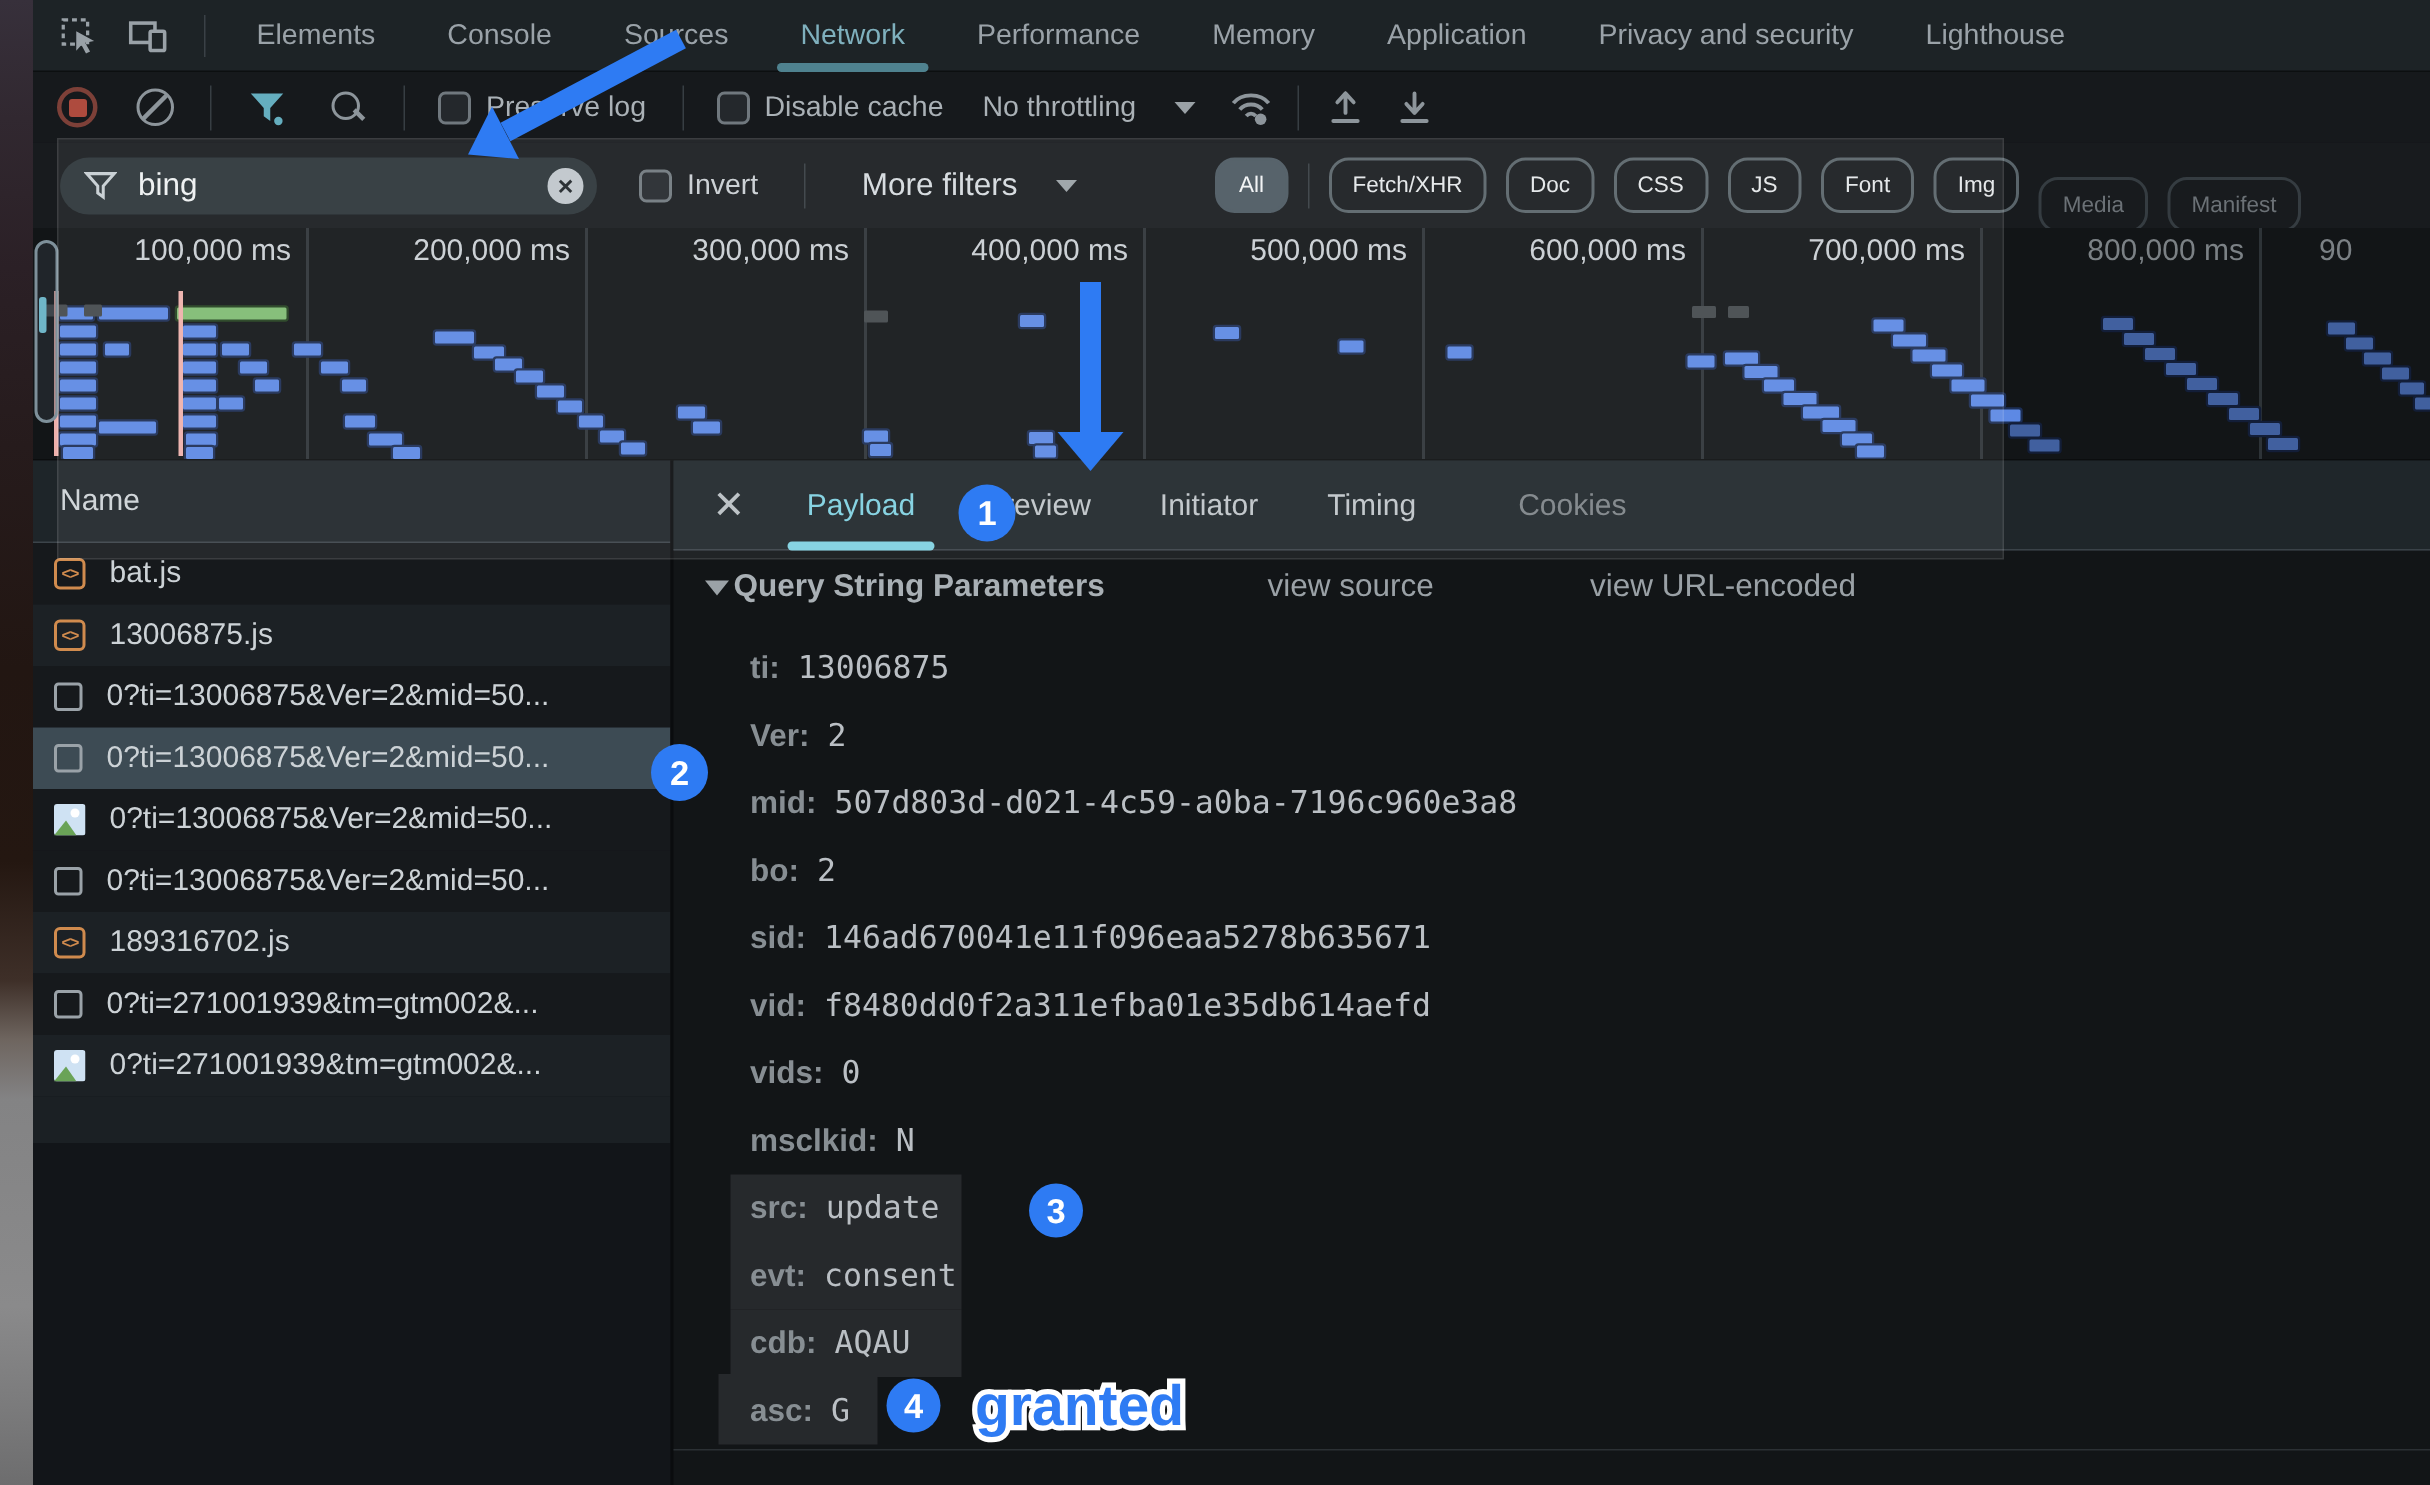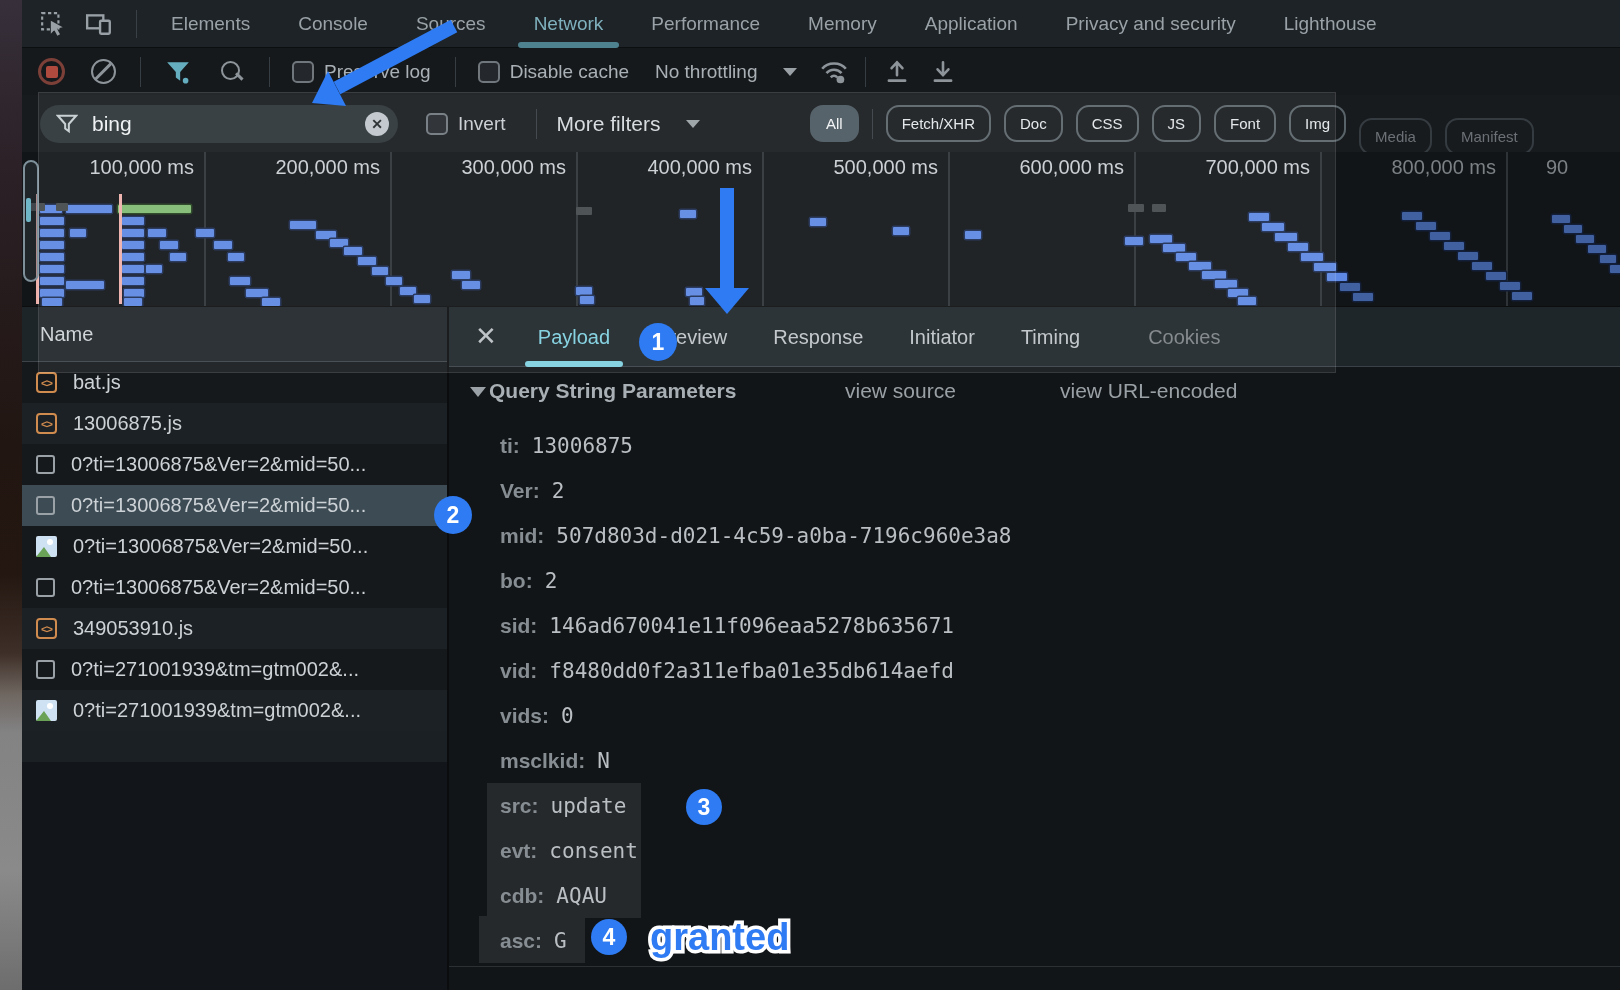--- a/index.html
+++ b/index.html
@@ -185,21 +185,21 @@
     <div id="filter-pill">
       <svg width="22" height="22" viewBox="0 0 24 24">
           <polygon points="2,3 22,3 14,12 14,20 10,17 10,12" fill="none" stroke="#c7ced2" stroke-width="2.2"></polygon>
         </svg>
       <input value="bing" style="">
       <div class="pill-clear">✕</div>
     </div>
     <div class="checkbox" style="margin-left:28px"></div>
     <span class="tl-label" style="color:#c9ced2">Invert</span>
     <div class="tl-div" style="margin-left:30px"></div>
-    <span class="tl-label" style="margin-left:8px;color:#d5dade;font-size:21px">More filters</span>
+    <span class="tl-label" style="margin-left:26px;color:#d5dade;font-size:21px">More filters</span>
     <div class="caret"></div>
     <div class="chips">
       <div class="chip filled">All</div>
       <div class="chip-div"></div>
       <div class="chip outline">Fetch/XHR</div>
       <div class="chip outline">Doc</div>
       <div class="chip outline">CSS</div>
       <div class="chip outline">JS</div>
       <div class="chip outline">Font</div>
       <div class="chip outline">Img</div>
@@ -353,21 +353,21 @@
           </svg>
         </span>
         <span class="nm">0?ti=13006875&amp;Ver=2&amp;mid=50...</span>
       </div>
     <div class="rrow dark">
         <span class="fic ic-doc"></span>
         <span class="nm">0?ti=13006875&amp;Ver=2&amp;mid=50...</span>
       </div>
     <div class="rrow light">
         <span class="fic ic-script">&lt;&gt;</span>
-        <span class="nm">349053910.js</span>
+        <span class="nm">189316702.js</span>
       </div>
     <div class="rrow dark">
         <span class="fic ic-doc"></span>
         <span class="nm">0?ti=271001939&amp;tm=gtm002&amp;...</span>
       </div>
     <div class="rrow light">
         <span class="fic">
           <svg width="21" height="21" viewBox="0 0 21 21">
             <rect width="21" height="21" rx="2" fill="#cfe2f3"></rect>
             <circle cx="14" cy="6" r="3" fill="#ffffff"></circle>
@@ -377,21 +377,20 @@
         <span class="nm">0?ti=271001939&amp;tm=gtm002&amp;...</span>
       </div>
     <div class="tail"></div>
   </div>
 
   <div id="drawer">
     <div id="dtabs">
       <div class="xbtn">✕</div>
       <div class="dtab sel"><span>Payload</span><div class="dt-underline"></div></div>
       <div class="dtab"><span>Preview</span></div>
-      <div class="dtab"><span>Response</span></div>
       <div class="dtab"><span>Initiator</span></div>
       <div class="dtab"><span>Timing</span></div>
       <div class="dtab dimtab" style="margin-left:22px"><span>Cookies</span></div>
     </div>
   </div>
 
   <div id="payload-head">
     <div class="disclosure"></div>
     <div class="qsp-title">Query String Parameters</div>
     <div class="vlink" id="view-source">view source</div>

